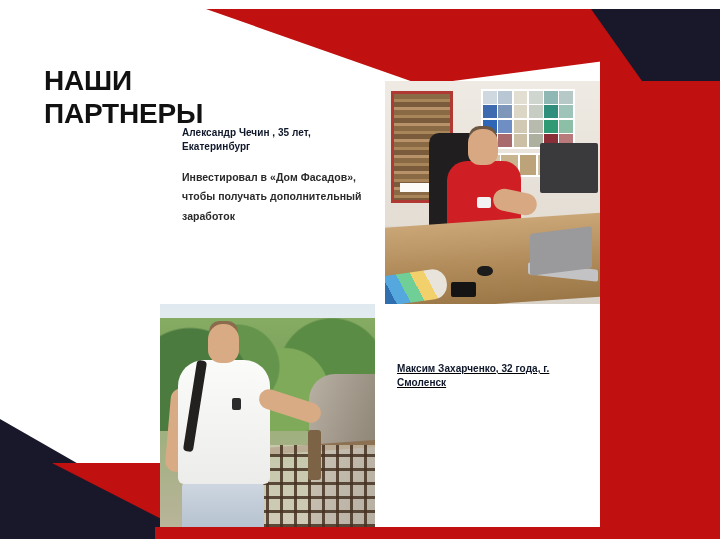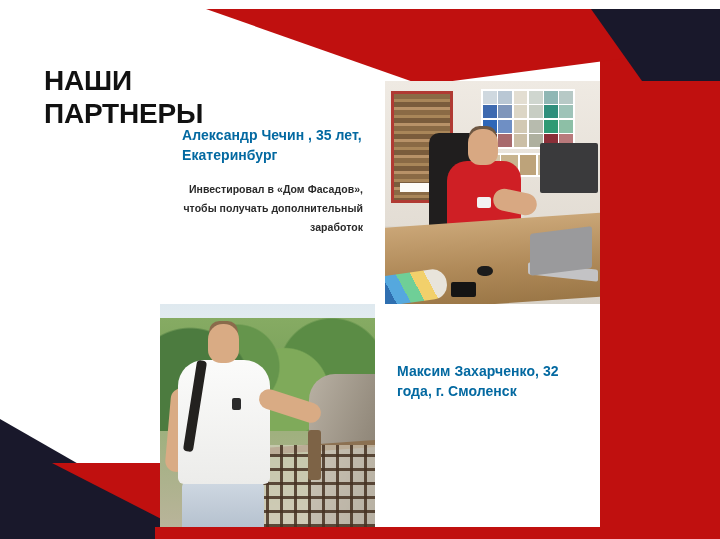--- a/index.html
+++ b/index.html
@@ -125,52 +125,51 @@
 
   .quote-pane {
     position: relative;
     width: 225px;
     height: 223px;
     background: #ffffff;
     padding: 45px 22px 0 22px;
   }
   #row-2 .quote-pane { padding-top: 58px; }
 
-  .quote-pane.order-right { order: 2; }
+  .quote-pane.order-right { order: 2; text-decoration: underline; }
 
   
   .notch {
     position: absolute;
     top: 105px;
     width: 0;
     height: 0;
     border-top: 11px solid transparent;
     border-bottom: 11px solid transparent;
   }
   .notch.right {
     right: -10px;
     border-left: 11px solid #ffffff;
   }
 
   .quote-name {
-    font-size: 14px;
+    font-size: 10px;
     line-height: 1.42;
     font-weight: bold;
-    color: #0369a1;
+    color: #0f172a;
     letter-spacing: 0.05px;
     margin: 0 0 14px 0;
   }
   .quote-body {
     font-size: 10.5px;
     line-height: 1.82;
     font-weight: bold;
     color: #2a2a2a;
     letter-spacing: 0.05px;
     margin: 0;
-    text-align: right;
   }
 
   
   .photo {
     position: relative;
     width: 215px;
     height: 223px;
     overflow: hidden;
     background: #cfc9c0;
   }

